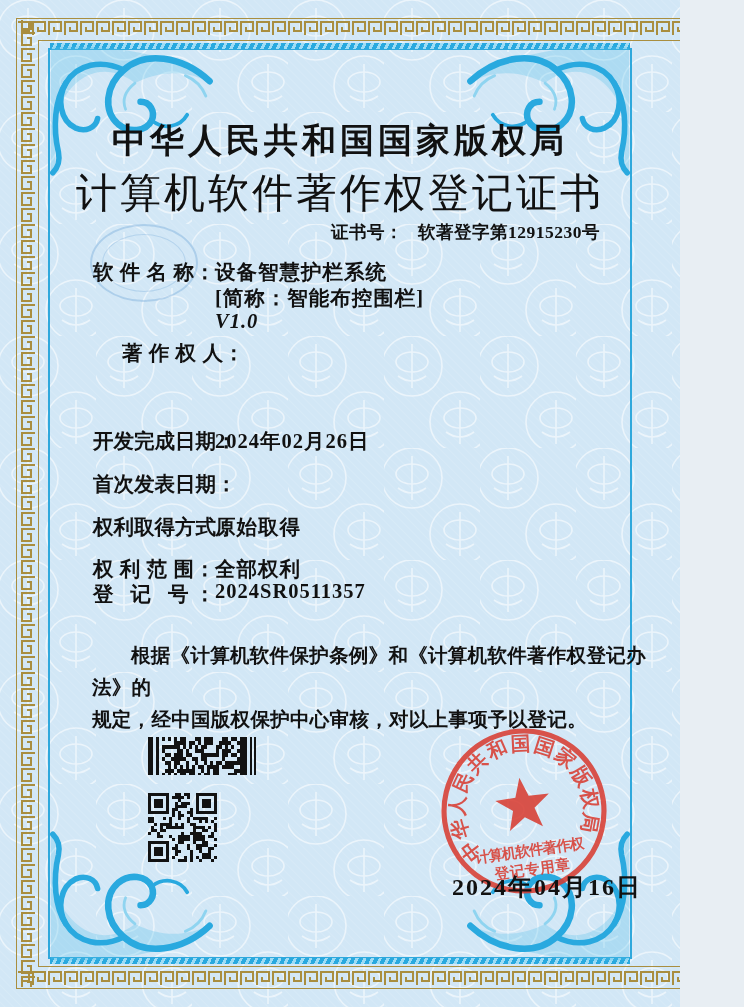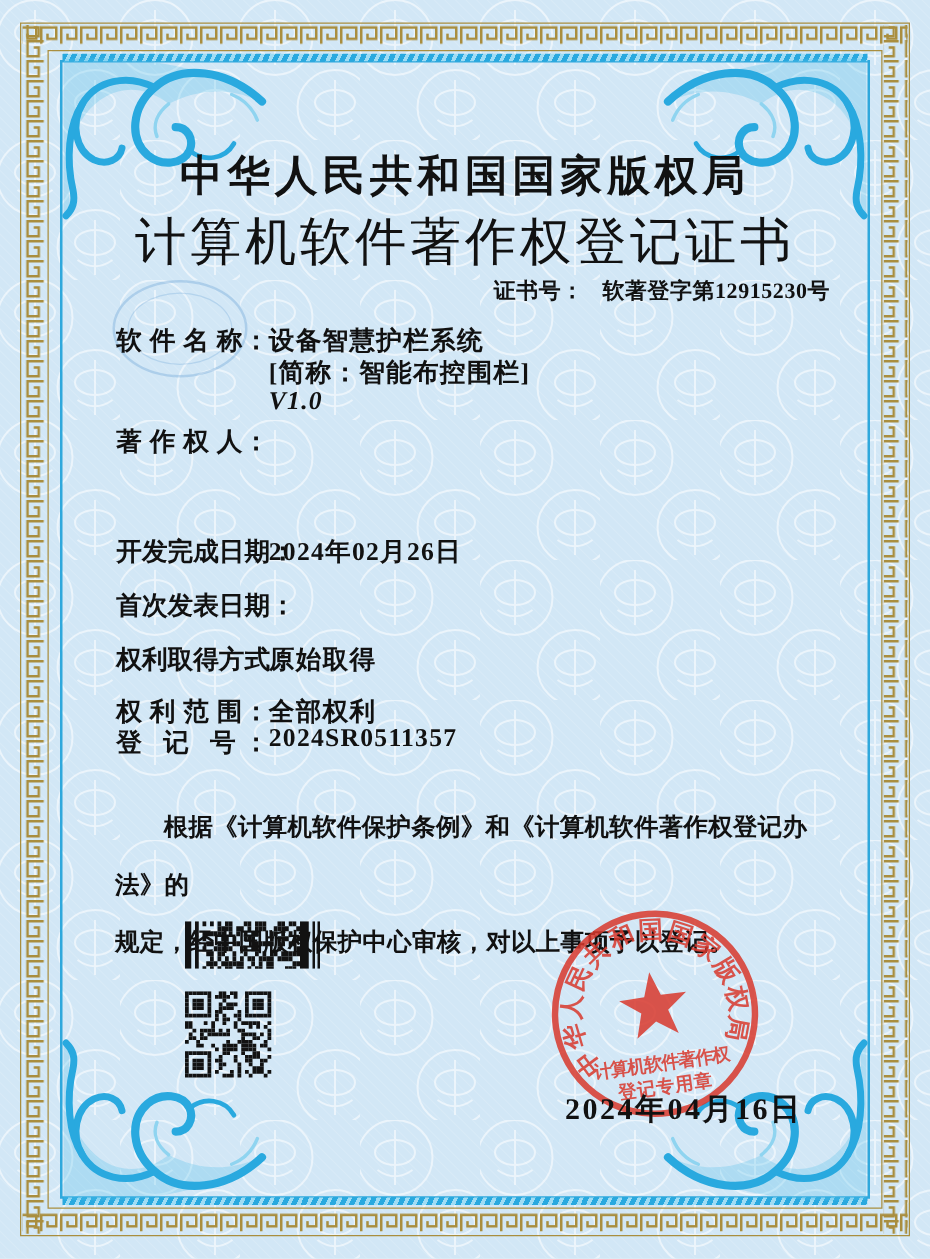--- a/index.html
+++ b/index.html
@@ -1,17 +1,17 @@
 <!DOCTYPE html>
 <html><head>
 <meta charset="utf-8">
 <style>
   html,body{margin:0;padding:0;background:#e8eef3;}
   .page{
-    position:relative;width:744px;height:1007px;overflow:hidden;
+    position:relative;width:680px;height:1007px;overflow:hidden;
     background:#d2e7f6;
     font-family:"Liberation Serif","DejaVu Serif",serif;
     color:#111;
   }
   .abs{position:absolute;}
   svg{display:block;}
   
   .bg-svg{left:0;top:0;}
   .frame-svg{left:0;top:0;}
   .inner-line{
@@ -34,25 +34,25 @@
     font-size:41px;font-weight:normal;letter-spacing:3px;}
   .certno{top:220px;right:80px;display:flex;gap:15px;
     font-size:17.5px;font-weight:bold;letter-spacing:.5px;}
   .row{position:absolute;left:93px;display:flex;
     font-size:20.5px;font-weight:bold;white-space:nowrap;}
   .row .lab{width:122px;text-align:justify;text-align-last:justify;}
   .row .val{margin-left:0;letter-spacing:1px;}
   .cont{position:absolute;left:215px;font-size:20.5px;font-weight:bold;
     letter-spacing:1px;white-space:nowrap;}
   .r-name{top:258px;} .c-name2{top:284px;} .c-name3{top:310px;font-style:italic;}
-  .r-owner{top:339px;}
+  .r-owner{top:339px;margin-left:29px;}
   .r-dev{top:427px;} .r-pub{top:470px;} .r-acq{top:513px;}
   .r-scope{top:555px;} .r-reg{top:580px;}
   .statement{left:92px;top:640px;width:576px;
-    font-size:19.5px;font-weight:bold;line-height:46px;letter-spacing:.3px;}
+    font-size:19.5px;font-weight:bold;line-height:32px;letter-spacing:.3px;}
   .statement .l1{text-indent:2em;}
   .issue-date{left:452px;top:871px;font-size:24px;font-weight:bold;
     letter-spacing:2px;z-index:6;}
   
   .emboss{left:90px;top:224px;width:104px;height:74px;border-radius:50%;
     border:2px solid rgba(110,165,215,.38);}
   .emboss:after{content:"";position:absolute;left:10px;top:8px;right:10px;bottom:8px;
     border-radius:50%;border:1.5px solid rgba(110,165,215,.30);}
   .barcode{left:148px;top:737px;}
   .qrcode{left:148px;top:793px;}

